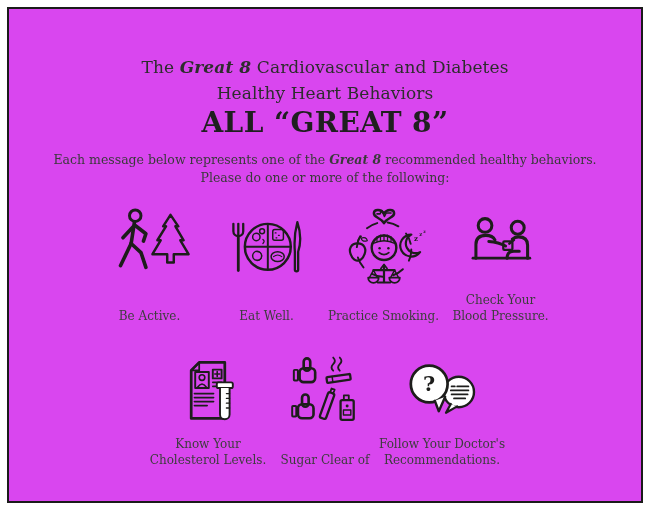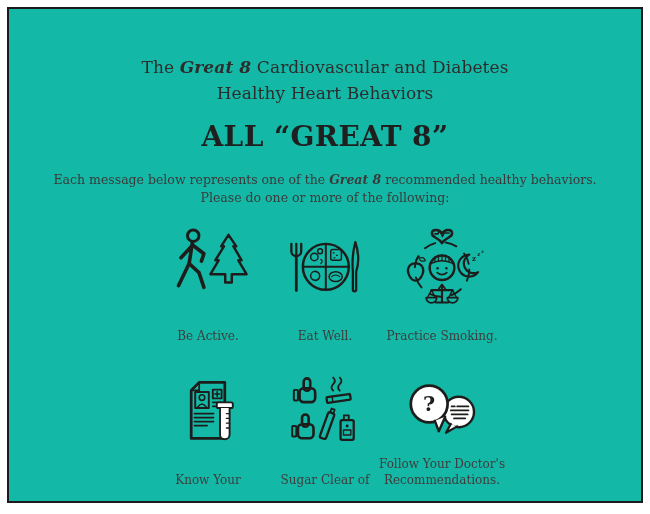--- a/index.html
+++ b/index.html
@@ -3,33 +3,33 @@
 <meta charset="utf-8">
 <style>
   html,body { margin:0; padding:0; }
   body {
     width:650px; height:514px; position:relative; overflow:hidden;
     background:#ffffff;
     font-family:"DejaVu Serif", serif;
   }
   .sheet {
     position:absolute; left:7px; top:7px; width:636px; height:496px;
-    box-sizing:border-box; border:2px solid #1b1b1b; background:#14b8a6;
+    box-sizing:border-box; border:2px solid #1b1b1b; background:#d946ef;
   }
   .header { text-align:center; padding-top:46px; }
   .title {
     font-size:17px; line-height:1.5; color:#2d2d2d; letter-spacing:0.1px;
   }
   .brand { font-weight:bold; font-style:italic; }
   .heading {
-    margin-top:14px; font-size:28px; font-weight:bold; color:#1f1f1f;
+    margin-top:0; font-size:28px; font-weight:bold; color:#1f1f1f;
     letter-spacing:0.4px;
   }
   .subtitle {
-    margin-top:18px; font-size:12.5px; line-height:1.4; color:#3a3a3a;
+    margin-top:12px; font-size:12.5px; line-height:1.4; color:#3a3a3a;
   }
   .row { display:flex; justify-content:center; }
   .row-1 { margin-top:16px; }
   .row-2 { margin-top:26px; }
   .cell { width:117px; display:flex; flex-direction:column; align-items:center; }
   .icon-box { height:88px; display:flex; align-items:center; justify-content:center; }
   .row-2 .icon-box { height:84px; }
   .label-box {
     height:34px; display:flex; flex-direction:column; justify-content:flex-end;
     align-items:center; text-align:center;
@@ -131,20 +131,39 @@
           <path d="M56,86 a6,6 0 0 0 12,0 Z" stroke-width="2"></path>
           <path d="M43,91.5 H57" stroke-width="2.5"></path>
         </svg>
       </div>
       <div class="label-box">
         <div>Practice Smoking.</div>
         <div></div>
       </div>
     </div>
 
+    <div class="cell">
+      <div class="icon-box">
+        <svg class="ico" width="80" height="76" viewBox="0 0 100 100">
+          <circle cx="29" cy="23" r="9" stroke-width="4"></circle>
+          <path d="M17,66 V48 q0,-12 13,-12 q9,0 12,6" stroke-width="4"></path>
+          <path d="M34,44 q13,1 22,6" stroke-width="4"></path>
+          <rect x="53" y="44" width="12" height="11" rx="1.5" stroke-width="3"></rect>
+          <circle cx="72" cy="26" r="8.5" stroke-width="4"></circle>
+          <path d="M85,66 V49 q0,-11 -12,-11 q-5,0 -8,3" stroke-width="4"></path>
+          <path d="M67,42 q-4,3 -6,5" stroke-width="3.2"></path>
+          <path d="M58,66 q0,-9 9,-9 h7" stroke-width="4"></path>
+          <path d="M13,66 H88" stroke-width="3.4"></path>
+        </svg>
+      </div>
+      <div class="label-box">
+        <div>Check Your</div>
+        <div>Blood Pressure.</div>
+      </div>
+    </div>
 
   </div>
 
   <div class="row row-2">
 
 
     <div class="cell">
       <div class="icon-box">
         <svg class="ico" width="82" height="80" viewBox="0 0 100 100">
           <path d="M39,13 H71 V83 H29 V23 Z" stroke-width="3.4"></path>
@@ -156,20 +175,21 @@
           <path d="M61.5,24.5 v6 M58.5,27.5 h6" stroke-width="2"></path>
           <path d="M56,38 h11 M56,43 h11" stroke-width="2"></path>
           <path d="M33,52 h24 M33,57 h24 M33,62 h24 M33,67 h16" stroke-width="2"></path>
           <rect x="61" y="38" width="20" height="7" rx="2" fill="#fff" stroke-width="2.4"></rect>
           <path d="M65,45 V78 a6,6 0 0 0 12,0 V45" fill="#fff" stroke-width="2.4"></path>
           <path d="M73,52 h4 M73,58 h4 M73,64 h4 M73,70 h4" stroke-width="1.6"></path>
         </svg>
       </div>
       <div class="label-box">
         <div>Know Your</div>
+        <div>Cholesterol Levels.</div>
       </div>
     </div>
 
     <div class="cell">
       <div class="icon-box">
         <svg class="ico" width="84" height="82" viewBox="0 0 100 100">
           <rect x="19" y="21" width="19" height="17" rx="5" stroke-width="3.2"></rect>
           <rect x="24" y="9" width="8" height="15" rx="4" stroke-width="3.2"></rect>
           <rect x="12" y="23" width="5" height="13" rx="1" stroke-width="2.4"></rect>
           <g transform="rotate(-8 66 33)">

